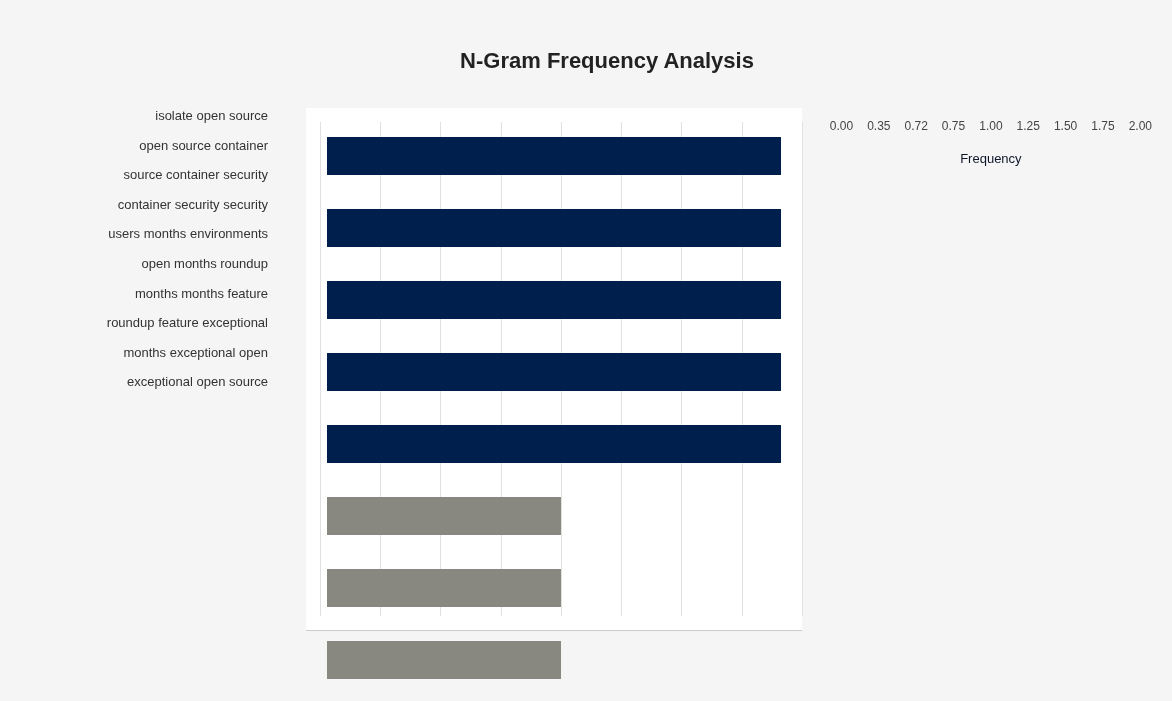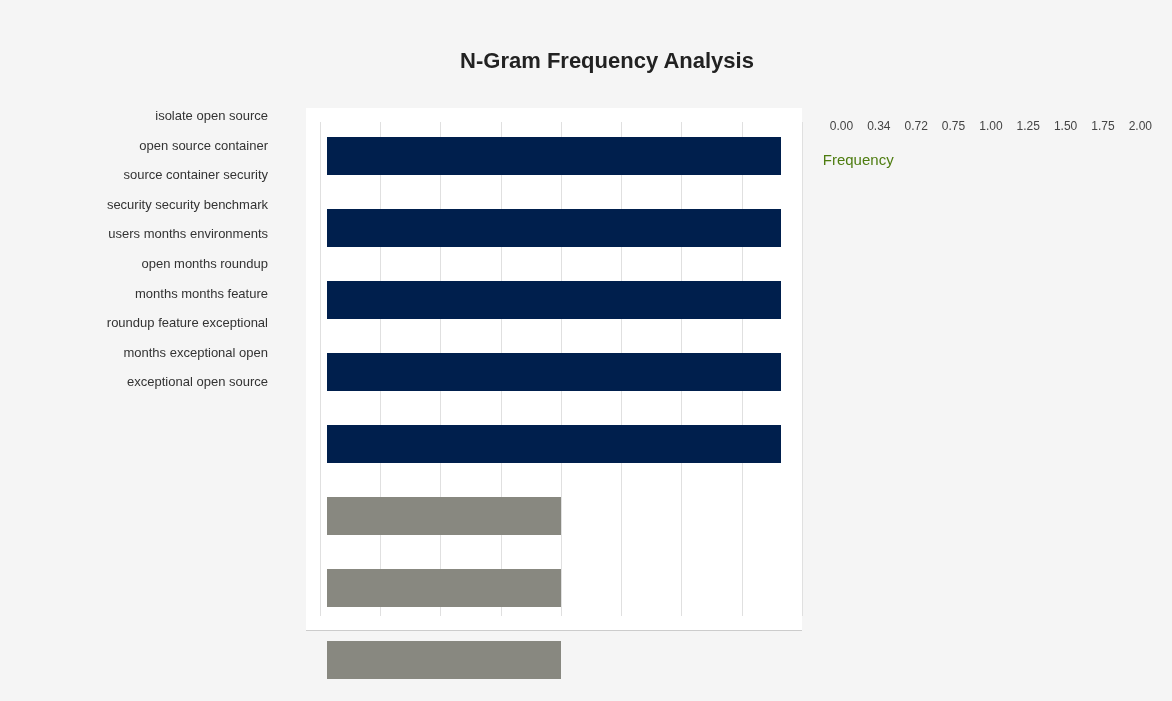--- a/index.html
+++ b/index.html
@@ -103,36 +103,37 @@
       display: flex;
       justify-content: space-between;
       padding: 0;
     }
     .x-tick {
       font-size: 12px;
       color: #444;
       text-align: center;
     }
     .x-axis-label {
-      font-size: 15px;
-      color: #4d7c0f;
+      text-align: center;
+      font-size: 13px;
+      color: #0f172a;
       margin-top: 4px;
     }
   </style>
 </head>
 <body>
 
 <div class="chart-container">
   <div class="chart-title">N-Gram Frequency Analysis</div>
   <div class="chart-area">
     <div class="y-axis" id="y-axis">
         <div class="y-label">isolate open source</div>
         <div class="y-label">open source container</div>
         <div class="y-label">source container security</div>
-        <div class="y-label">security security benchmark</div>
+        <div class="y-label">container security security</div>
         <div class="y-label">users months environments</div>
         <div class="y-label">open months roundup</div>
         <div class="y-label">months months feature</div>
         <div class="y-label">roundup feature exceptional</div>
         <div class="y-label">months exceptional open</div>
         <div class="y-label">exceptional open source</div>
       </div>
     <div class="plot-area">
       <div class="grid-and-bars" id="grid-and-bars">
         <div class="grid-lines" id="grid-lines">
@@ -175,21 +176,21 @@
               <div class="bar bar-gray" style="width: 50%;"></div>
             </div>
             <div class="bar-row">
               <div class="bar bar-gray" style="width: 50%;"></div>
             </div>
           </div>
       </div>
       <div class="x-axis">
         <div class="x-ticks" id="x-ticks">
             <div class="x-tick">0.00</div>
-            <div class="x-tick">0.34</div>
+            <div class="x-tick">0.35</div>
             <div class="x-tick">0.72</div>
             <div class="x-tick">0.75</div>
             <div class="x-tick">1.00</div>
             <div class="x-tick">1.25</div>
             <div class="x-tick">1.50</div>
             <div class="x-tick">1.75</div>
             <div class="x-tick">2.00</div>
           </div>
         <div class="x-axis-label">Frequency</div>
       </div>

